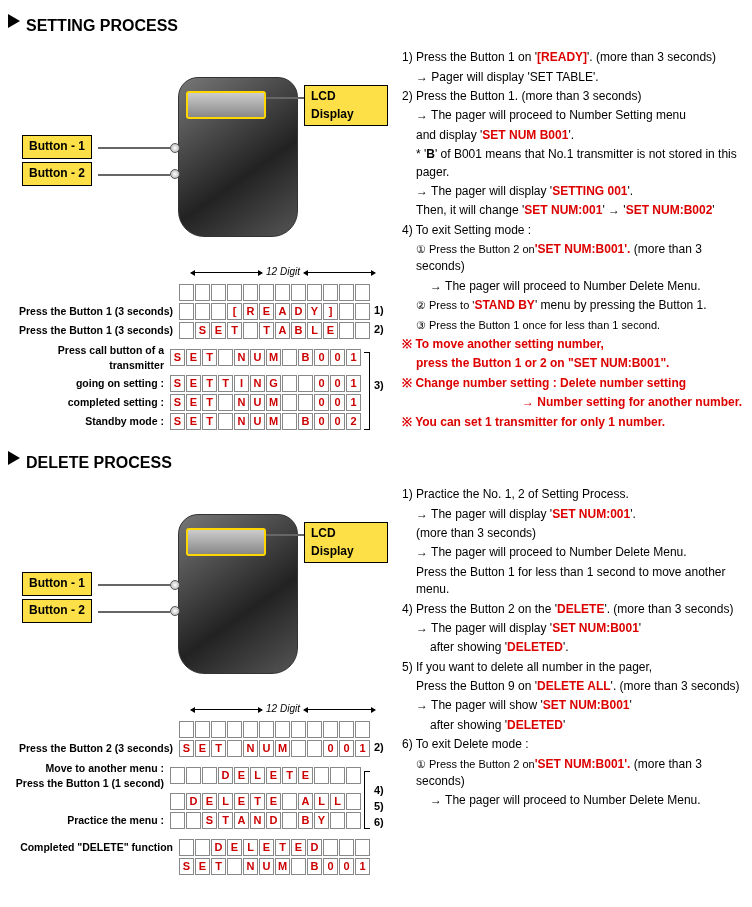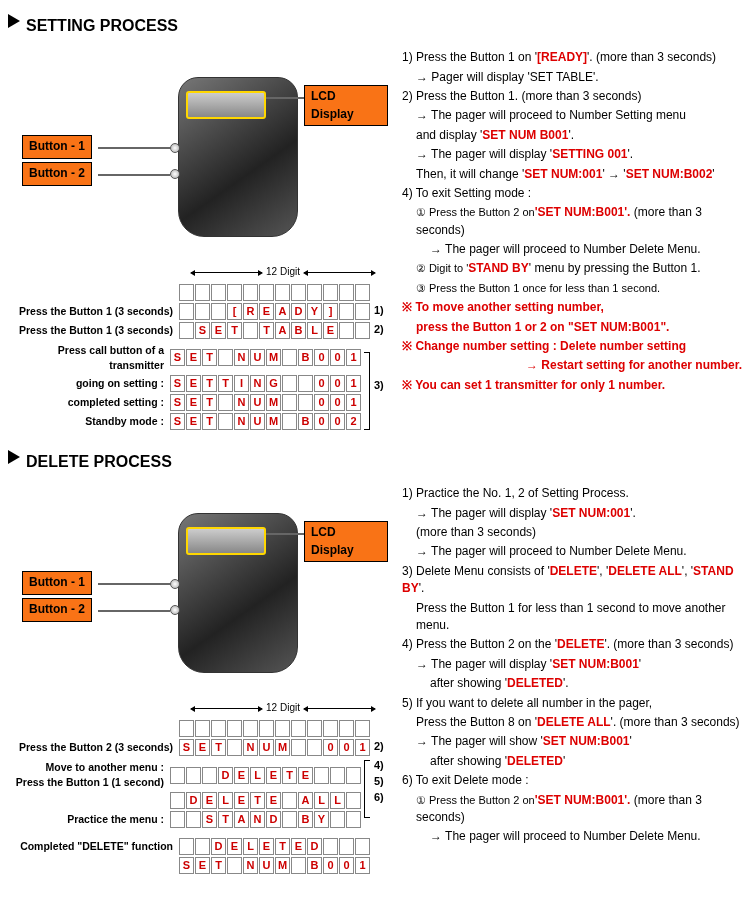--- a/index.html
+++ b/index.html
@@ -66,37 +66,38 @@
     border-radius: 50%;
   }
   .btndot1 { left: 162px; top: 96px; }
   .btndot2 { left: 162px; top: 122px; }
   .label-box {
     position: absolute;
     border: 1px solid #000;
     padding: 2px 6px;
     font-size: 12px;
     font-weight: bold;
-    background: #f97316;
+    background: #fde047;
   }
   .lead-line {
     position: absolute;
     background: #666;
     height: 1.5px;
   }
   .lcd-label { left: 296px; top: 38px; }
   .b1-label { left: 14px; top: 88px; }
   .b2-label { left: 14px; top: 115px; }
 
   .digit-header {
     display: flex;
     flex-direction: column;
     align-items: center;
     margin-left: 170px;
     margin-bottom: 4px;
+    font-style: italic;
   }
   .digit-header .dim {
     display: flex; align-items: center;
     font-size: 10px;
     width: 192px;
     justify-content: space-between;
   }
   .digit-header .dim .arrow {
     flex:1; border-top:1px solid #000; position:relative; margin:0 4px;
   }
@@ -334,34 +335,35 @@
 
   </div>
 
   <div class="right-col">
     <p><span>1) Press the Button 1 on '</span><span class="red">[READY]</span><span>'. (more than 3 seconds)</span></p>
     <p class="indent1">→ Pager will display 'SET TABLE'.</p>
 
     <p class="para-gap">2) Press the Button 1. (more than 3 seconds)</p>
     <p class="indent1">→ The pager will proceed to Number Setting menu</p>
     <p class="indent1"><span>and display '</span><span class="red">SET NUM B001</span><span>'.</span></p>
+    <p class="indent1"><span>* '</span><span class="boldblack">B</span><span>' of B001 means that No.1 transmitter is not stored in this pager.</span></p>
 
     <p class="indent1"><span>→ The pager will display '</span><span class="red">SETTING 001</span><span>'.</span></p>
     <p class="indent1"><span>Then, it will change '</span><span class="red">SET NUM:001</span><span>' → '</span><span class="red">SET NUM:B002</span><span>'</span></p>
 
     <p class="para-gap">4) To exit Setting mode :</p>
     <p class="indent1"><span class="circlenum">① Press the Button 2 on </span><span class="red">'SET NUM:B001'.</span><span> (more than 3 seconds)</span></p>
     <p class="indent2">→ The pager will proceed to Number Delete Menu.</p>
-    <p class="indent1"><span class="circlenum">② Digit to '</span><span class="red">STAND BY</span><span>' menu by pressing the Button 1.</span></p>
+    <p class="indent1"><span class="circlenum">② Press to '</span><span class="red">STAND BY</span><span>' menu by pressing the Button 1.</span></p>
     <p class="indent1"><span class="circlenum">③ Press the Button 1 once for less than 1 second.</span></p>
 
     <p class="para-gap"><span class="red">※ To move another setting number,</span></p>
     <p class="indent1"><span class="red">press the Button 1 or 2 on "SET NUM:B001".</span></p>
     <p><span class="red">※ Change number setting : Delete number setting</span></p>
-    <p style="text-align:right;padding-right:2px;"><span class="red">→ Restart setting for another number.</span></p>
+    <p style="text-align:right;padding-right:2px;"><span class="red">→ Number setting for another number.</span></p>
     <p><span class="red">※ You can set 1 transmitter for only 1 number.</span></p>
   </div>
 </div>
 
 <div class="section-head" style="margin-top:18px;">
   <span class="triangle"></span>
   <span>DELETE PROCESS</span>
 </div>
 
 <div class="two-col">
@@ -421,21 +423,21 @@
           <span class="cell">M</span>
           <span class="cell empty"></span>
           <span class="cell empty"></span>
           <span class="cell">0</span>
           <span class="cell">0</span>
           <span class="cell">1</span>
         </span>
       <span class="row-num">2)</span>
     </div>
 
-    <div style="display:flex;align-items:flex-start;">
+    <div style="display:flex;align-items:flex-end;">
       <div style="flex:1">
         <div class="lcd-row">
           <span class="row-label"><span>Move to another menu :</span><br><span>Press the Button 1 (1 second)</span></span>
           <span class="cells">
               <span class="cell empty"></span>
               <span class="cell empty"></span>
               <span class="cell empty"></span>
               <span class="cell">D</span>
               <span class="cell">E</span>
               <span class="cell">L</span>
@@ -531,29 +533,28 @@
 
   </div>
 
   <div class="right-col">
     <p>1) Practice the No. 1, 2 of Setting Process.</p>
     <p class="indent1"><span>→ The pager will display '</span><span class="red">SET NUM:001</span><span>'.</span></p>
 
     <p class="indent1">(more than 3 seconds)</p>
     <p class="indent1">→ The pager will proceed to Number Delete Menu.</p>
 
-    <p class="para-gap"><span>3) Delete Menu consists of '</span><span class="red">DELETE</span><span>', '</span><span class="red">DELETE ALL</span><span>', '</span><span class="red">STAND BY</span><span>'.</span></p>
     <p class="indent1">Press the Button 1 for less than 1 second to move another menu.</p>
 
     <p class="para-gap"><span>4) Press the Button 2 on the '</span><span class="red">DELETE</span><span>'. (more than 3 seconds)</span></p>
     <p class="indent1"><span>→ The pager will display '</span><span class="red">SET NUM:B001</span><span>'</span></p>
     <p class="indent2"><span>after showing '</span><span class="red">DELETED</span><span>'.</span></p>
 
     <p class="para-gap">5) If you want to delete all number in the pager,</p>
-    <p class="indent1"><span>Press the Button 8 on '</span><span class="red">DELETE ALL</span><span>'. (more than 3 seconds)</span></p>
+    <p class="indent1"><span>Press the Button 9 on '</span><span class="red">DELETE ALL</span><span>'. (more than 3 seconds)</span></p>
     <p class="indent1"><span>→ The pager will show '</span><span class="red">SET NUM:B001</span><span>'</span></p>
     <p class="indent2"><span>after showing '</span><span class="red">DELETED</span><span>'</span></p>
 
     <p class="para-gap">6) To exit Delete mode :</p>
     <p class="indent1"><span class="circlenum">① Press the Button 2 on </span><span class="red">'SET NUM:B001'.</span><span> (more than 3 seconds)</span></p>
     <p class="indent2">→ The pager will proceed to Number Delete Menu.</p>
     <p class="indent1"></p>
 
   </div>
 </div>

